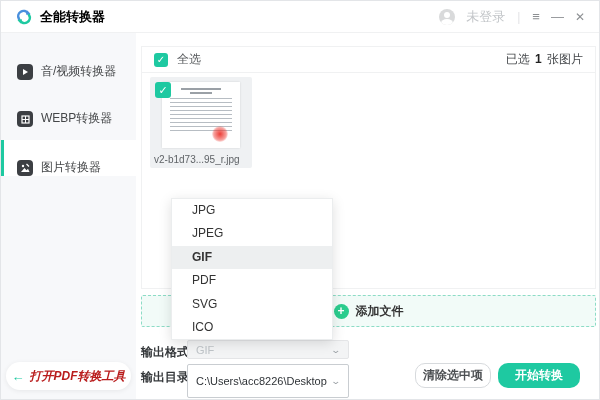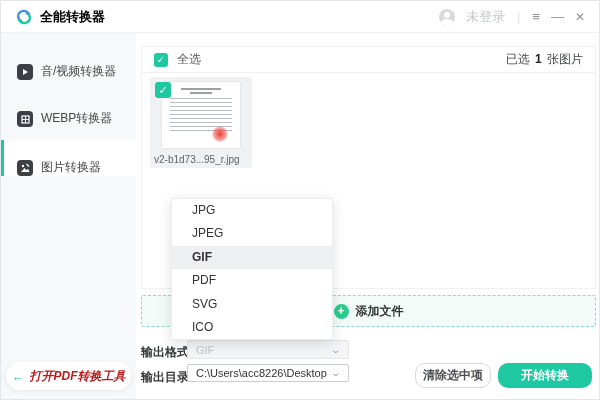--- a/index.html
+++ b/index.html
@@ -126,30 +126,30 @@
 
   
   .out-label { position: absolute; font-size: 12px; color: #35383b; font-weight: bold; left: 140px; }
   .fmt-label { top: 343px; }
   .dir-label { top: 368px; }
   .select-box {
     position: absolute; left: 186px; width: 162px; display: flex; align-items: center;
     font-size: 11px; padding: 0 8px; border-radius: 2px;
   }
   .fmt-select { top: 339px; height: 19px; background: #f3f4f5; border: 1px solid #e4e5e7; color: #bfc4c8; }
-  .dir-select { top: 363px; height: 18px; background: #fff; border: 1px solid #c9cdd1; color: #2f3337; }
+  .dir-select { top: 363px; height: 34px; background: #fff; border: 1px solid #c9cdd1; color: #2f3337; }
   .chevron { margin-left: auto; font-size: 9px; color: #9aa0a5; transform: scaleX(1.4); }
 
   
   .btn {
     position: absolute; top: 362px; height: 25px; border-radius: 10px;
     font-size: 12px; display: flex; align-items: center; justify-content: center;
   }
   .btn-clear { left: 414px; width: 76px; background: #fff; border: 1px solid #d7dadd; color: #4c4f52; font-weight: bold; }
-  .btn-start { left: 497px; width: 94px; background: #1ec9a1; color: #fff; font-weight: bold; }
+  .btn-start { left: 497px; width: 82px; background: #1ec9a1; color: #fff; font-weight: bold; }
 
   
   .dropdown {
     position: absolute; left: 170px; top: 175px; width: 162px;
     background: #fff; border: 1px solid #ebedee;
     box-shadow: 0 3px 12px rgba(0,0,0,.13); z-index: 10; margin-top: 22px;
   }
   .dd-option {
     height: 23.4px; line-height: 23.4px; padding-left: 20px;
     font-size: 12px; color: #333;

